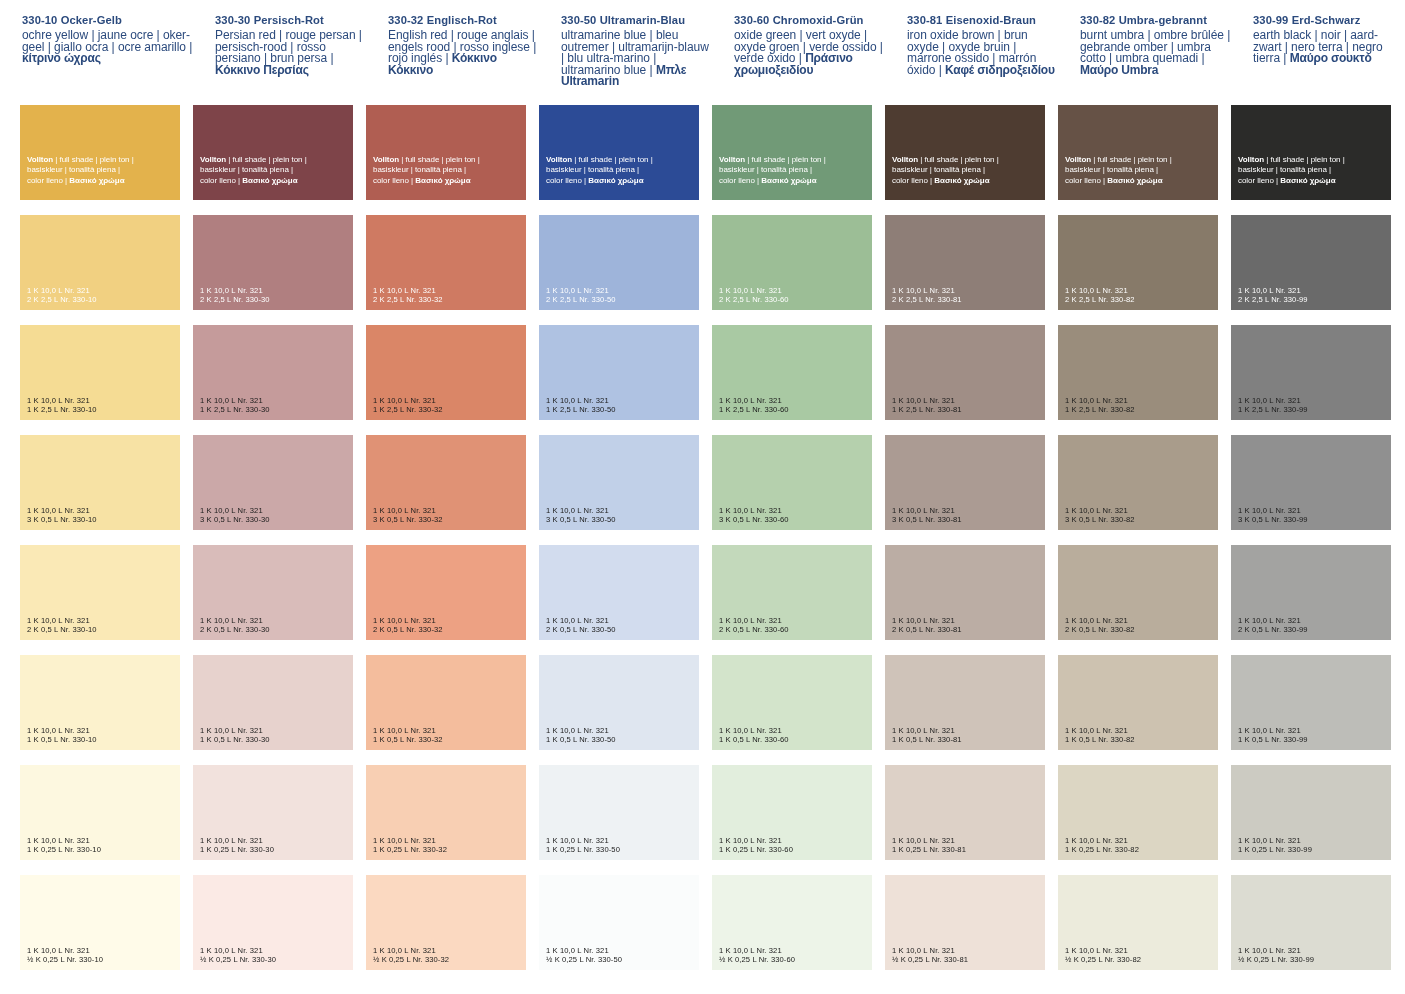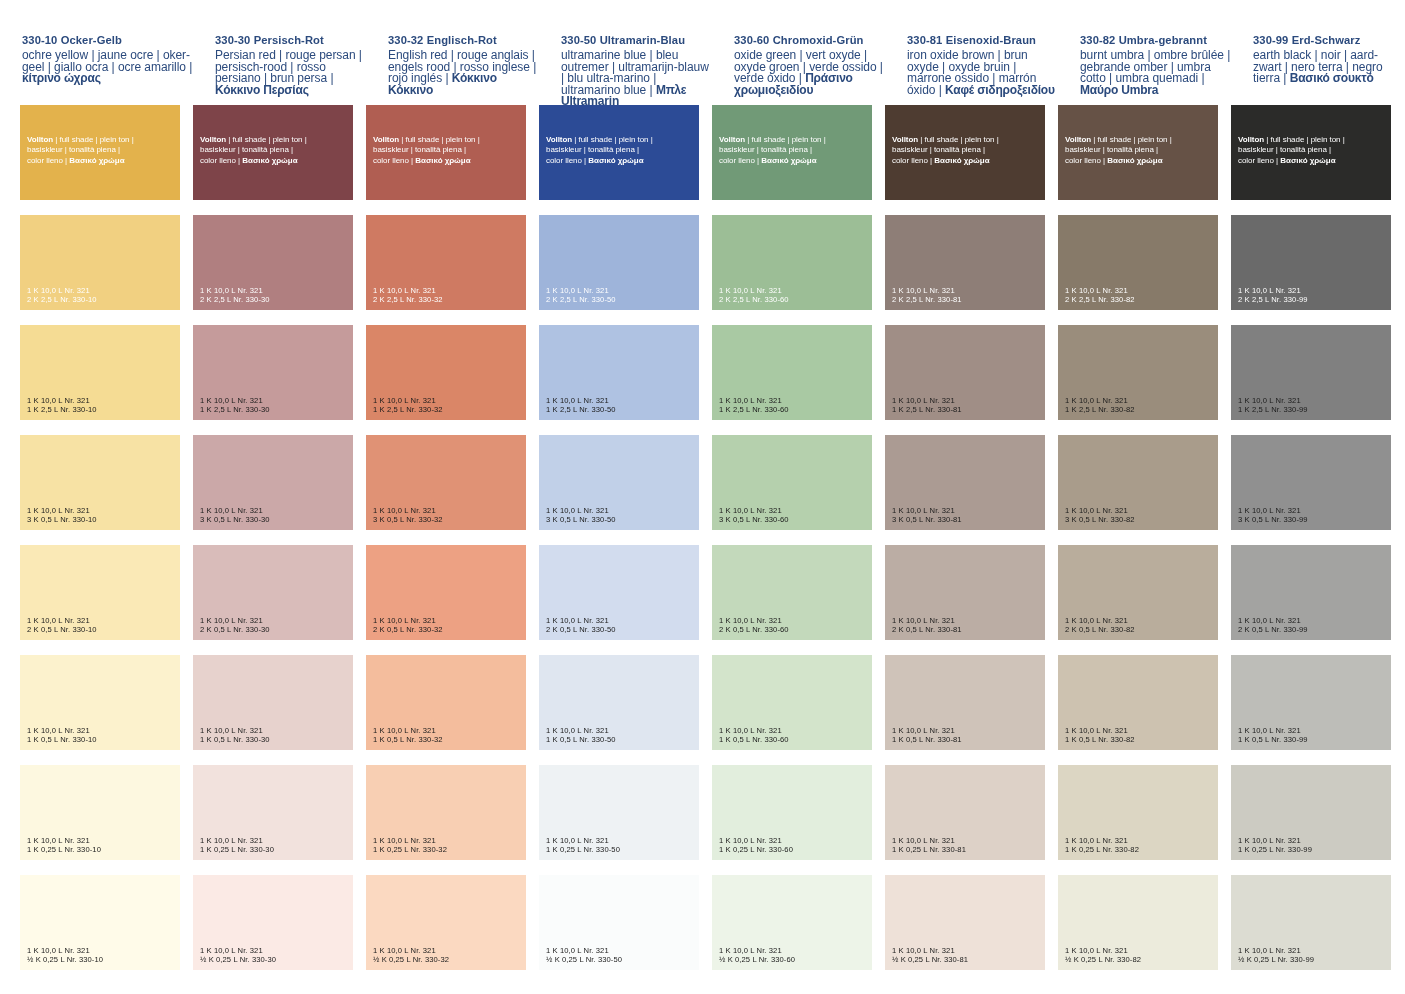--- a/index.html
+++ b/index.html
@@ -32,21 +32,20 @@
     color: #2b4a7d;
   }
   .hdr.c0 { width: 193px; padding-left: 22px; }
   .hdr-title {
     font-size: 11.2px;
     font-weight: bold;
     letter-spacing: 0.1px;
     line-height: 13px;
     margin-bottom: 3px;
     white-space: nowrap;
-    margin-top: 20px;
   }
   .hdr-sub {
     font-size: 12px;
     line-height: 11.6px;
     letter-spacing: -0.05px;
   }
   .hdr-sub .gr {
     font-weight: bold;
     letter-spacing: -0.2px;
   }
@@ -77,21 +76,21 @@
     font-size: 7.6px;
     line-height: 9.6px;
     letter-spacing: -0.05px;
     white-space: nowrap;
   }
   .cell-label .ln { display: block; }
   .cell-label .num { letter-spacing: 0.1px; }
   
   .row-full .cell-label {
     bottom: auto;
-    top: 30px;
+    top: 50px;
     line-height: 10.4px;
     font-size: 8px;
     white-space: normal;
     width: 150px;
   }
   .row-full .cell-label b { font-weight: bold; }
   .lab-light { color: #ffffff; }
   .lab-dark { color: #1b1b1b; }
 </style>
 </head>
@@ -123,21 +122,21 @@
       <div class="hdr">
         <div class="hdr-title">330-81 Eisenoxid-Braun</div>
         <div class="hdr-sub"><span>iron oxide brown | brun oxyde | oxyde bruin | marrone ossido | marrón óxido | </span><span class="gr">Καφέ σιδηροξειδίου</span></div>
       </div>
       <div class="hdr">
         <div class="hdr-title">330-82 Umbra-gebrannt</div>
         <div class="hdr-sub"><span>burnt umbra | ombre brûlée | gebrande omber | umbra cotto | umbra quemadi | </span><span class="gr">Μαύρο Umbra</span></div>
       </div>
       <div class="hdr">
         <div class="hdr-title">330-99 Erd-Schwarz</div>
-        <div class="hdr-sub"><span>earth black | noir | aard-zwart | nero terra | negro tierra | </span><span class="gr">Βασικό σουκτό</span></div>
+        <div class="hdr-sub"><span>earth black | noir | aard-zwart | nero terra | negro tierra | </span><span class="gr">Μαύρο σουκτό</span></div>
       </div>
     </div>
 
   <div id="grid">
       <div class="row row-full">
         <div class="cell" style="left: 20px; background: rgb(227, 178, 76);">
           <div class="cell-label lab-light">
             <span class="ln"><b>Vollton</b><span> | full shade | plein ton |</span></span>
             <span class="ln">basiskleur | tonalità piena |</span>
             <span class="ln"><span>color lleno | </span><b>Βασικό χρώμα</b></span>

